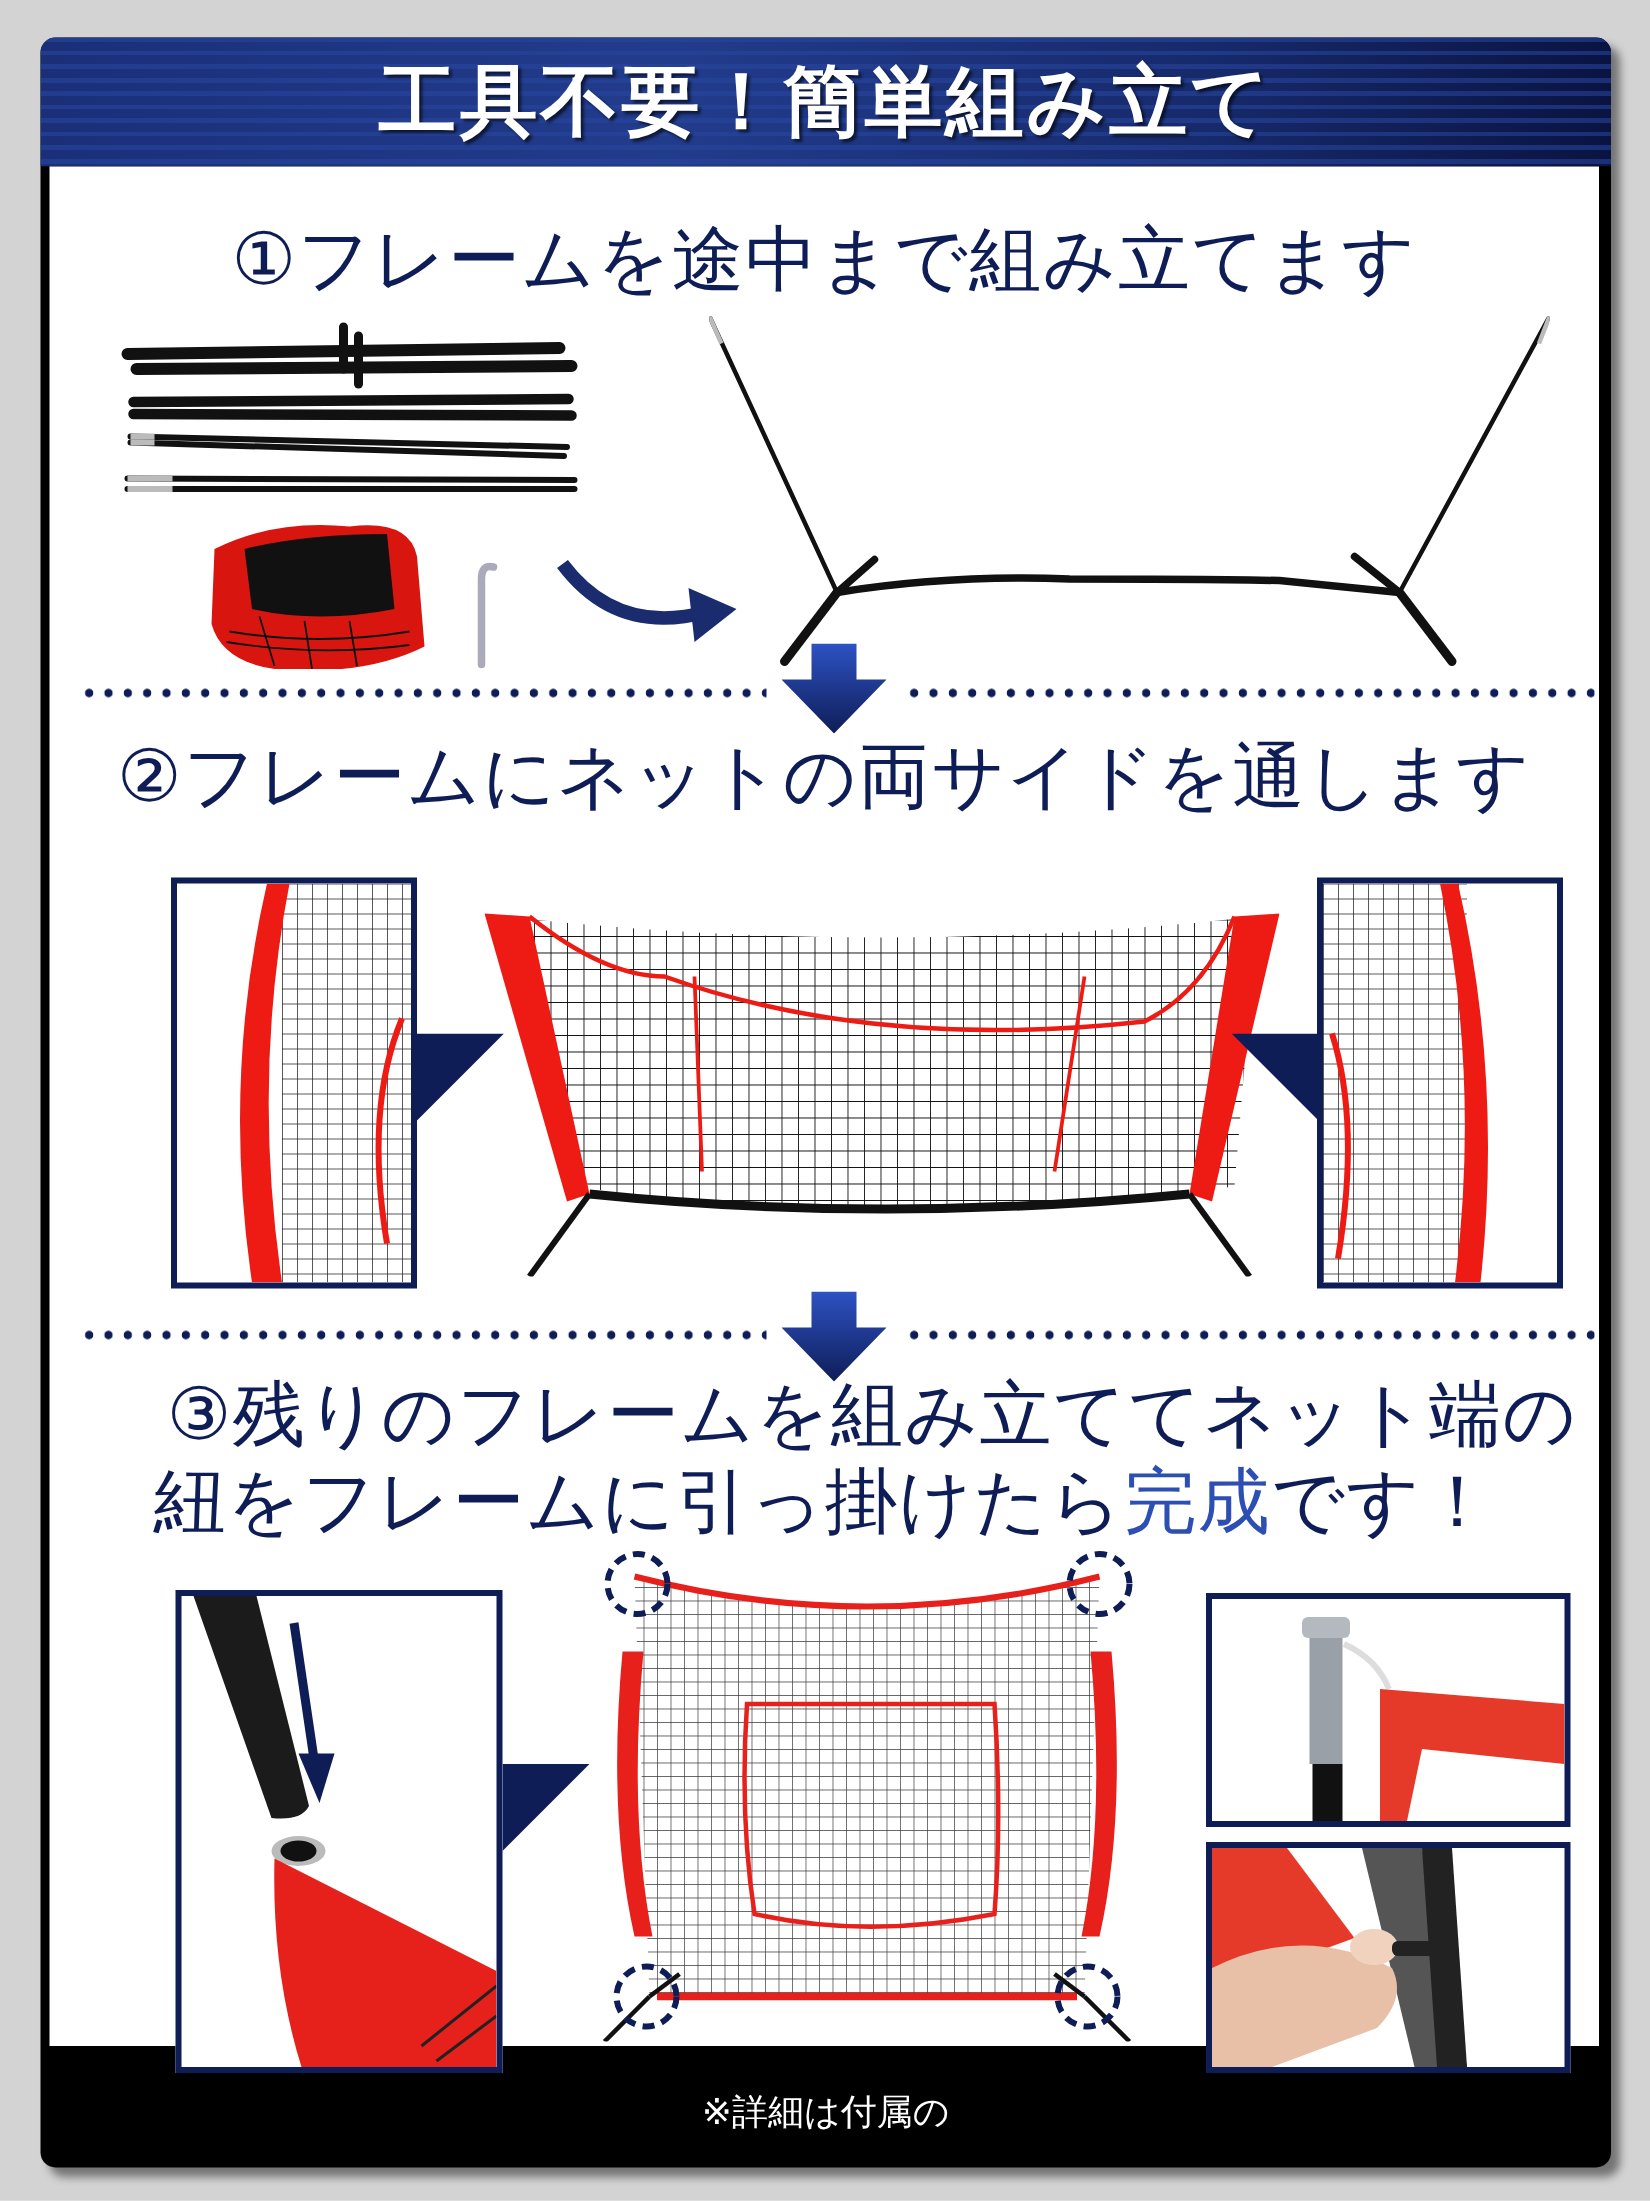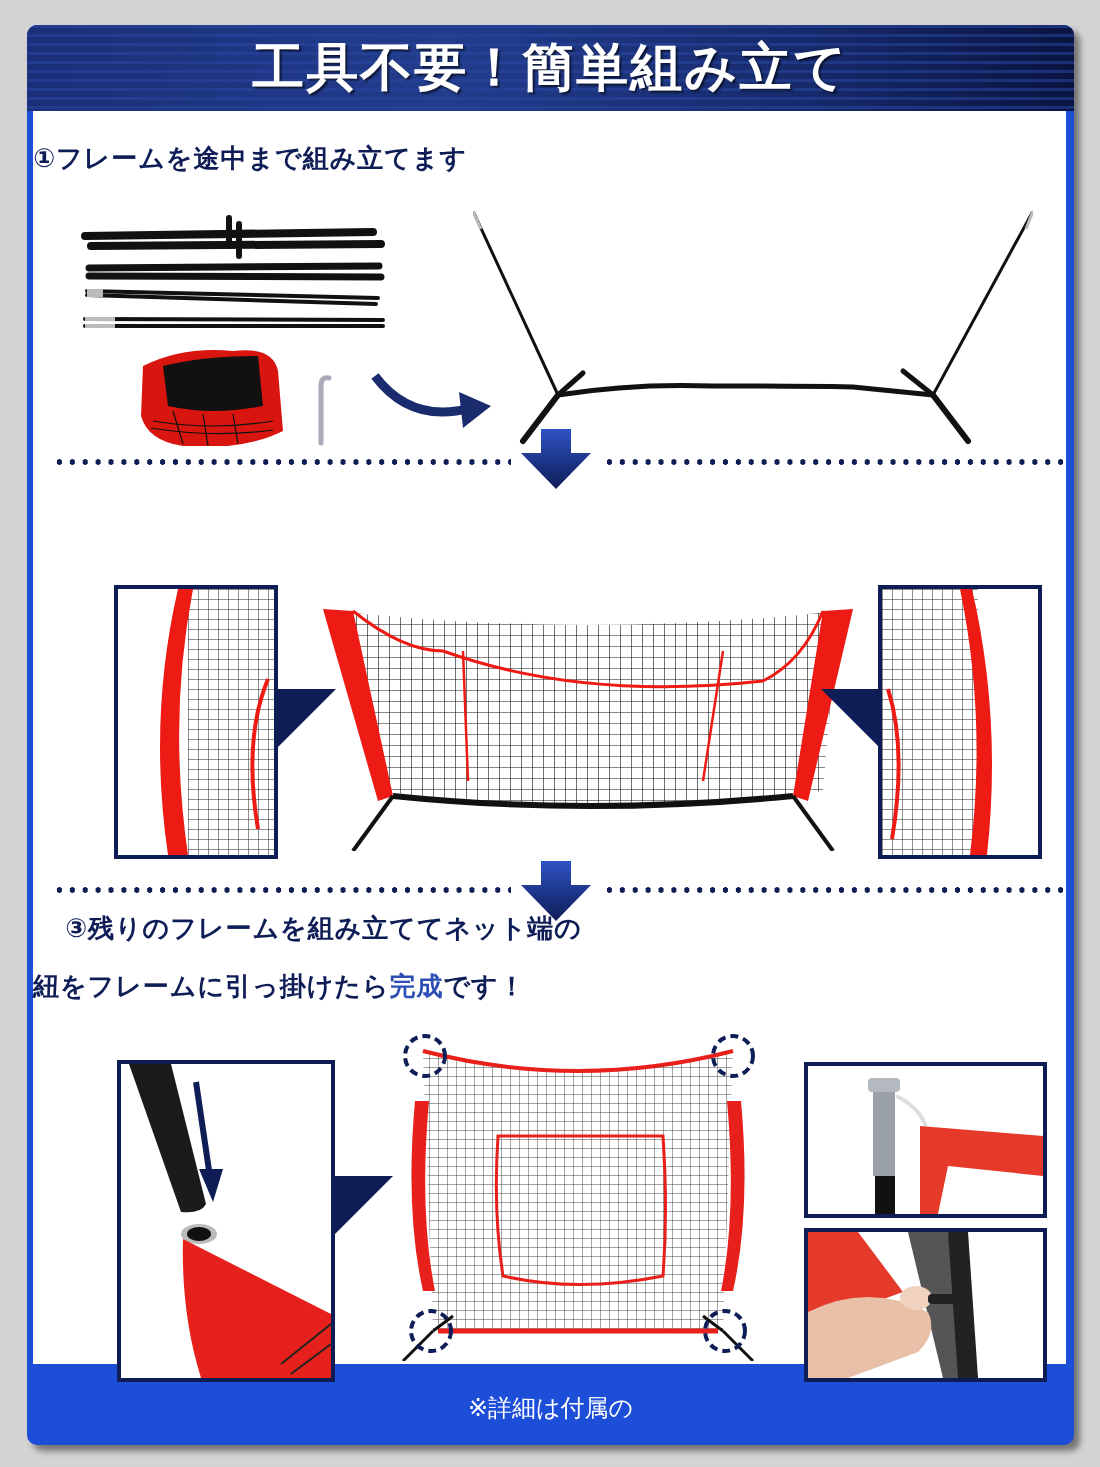--- a/index.html
+++ b/index.html
@@ -1,21 +1,21 @@
 <!DOCTYPE html>
 <html><head>
 <meta charset="utf-8">
 <style>
   * { box-sizing: border-box; margin: 0; padding: 0; }
   html, body { width: 1100px; height: 1467px; background: #d3d3d3; overflow: hidden; }
   body { font-family: "DejaVu Sans", "Liberation Sans", sans-serif; position: relative; }
 
   .card {
     position: absolute; left: 27px; top: 25px; width: 1047px; height: 1420px;
-    background: #1d4ed8; border-radius: 10px;
+    background: #000000; border-radius: 10px;
     box-shadow: 6px 6px 6px rgba(0,0,0,0.45);
   }
   .header {
     position: absolute; left: 0; top: 0; width: 100%; height: 86px;
     border-radius: 10px 10px 0 0;
     background:
       repeating-linear-gradient(180deg, rgba(40,70,160,0.55) 0px, rgba(40,70,160,0.55) 3px, rgba(0,0,0,0) 3px, rgba(0,0,0,0) 9px),
       linear-gradient(90deg, #1a2f78 0%, #223c8c 40%, #16296a 75%, #0a1442 100%);
     display: flex; align-items: center; justify-content: center;
   }
@@ -29,22 +29,22 @@
     background: #ffffff;
   }
   .footer {
     position: absolute; left: 0; top: 1339px; width: 100%; height: 88px;
     display: flex; align-items: center; justify-content: center;
     color: #ffffff; font-size: 24px;
   }
   .footer .hl { color: #f0a65a; }
 
   .step-title {
-    position: absolute; left: 0; width: 100%; 
-    color: #0f1d57; font-weight: bold; font-size: 26px; letter-spacing: 1px;
+    position: absolute; left: 0; width: 100%; text-align: center;
+    color: #0f1d57; font-weight: normal; font-size: 48px; letter-spacing: 1px;
   }
   .step-title .accent { color: #2d4fb4; }
 
   .dots {
     position: absolute; height: 6px;
     background-image: radial-gradient(circle, #0f1d57 2.6px, transparent 3px);
     background-size: 12.9px 6px; background-repeat: repeat-x;
   }
   .down-arrow { position: absolute; width: 70px; height: 60px; }
 
@@ -134,20 +134,21 @@
               <stop offset="0" stop-color="#2d52c4"></stop>
               <stop offset="1" stop-color="#0f1d57"></stop>
             </linearGradient>
           </defs>
         <polygon points="20,0 50,0 50,24 70,24 35,60 0,24 20,24" fill="url(#ag1)"></polygon>
       </svg>
     </div>
     <div class="dots" style="left:20px; top:348px; width:458px;"></div>
     <div class="dots" style="left:570px; top:348px; width:460px;"></div>
 
+    <div class="step-title" style="top:375px;">②フレームにネットの両サイドを通します</div>
 
     <div class="inset" style="left:81px; top:474px; width:164px; height:274px;">
       <svg width="156" height="266" viewBox="0 0 156 266">
         <defs>
           <pattern id="net1" width="10" height="10" patternUnits="userSpaceOnUse">
             <path d="M0,0 L10,0 M0,0 L0,10" stroke="#222" stroke-width="1"></path>
           </pattern>
         </defs>
         <rect x="70" y="0" width="86" height="266" fill="url(#net1)"></rect>
         <path d="M60,0 Q30,130 50,266 L70,266 Q50,130 75,0 Z" fill="#ee1a14"></path>

